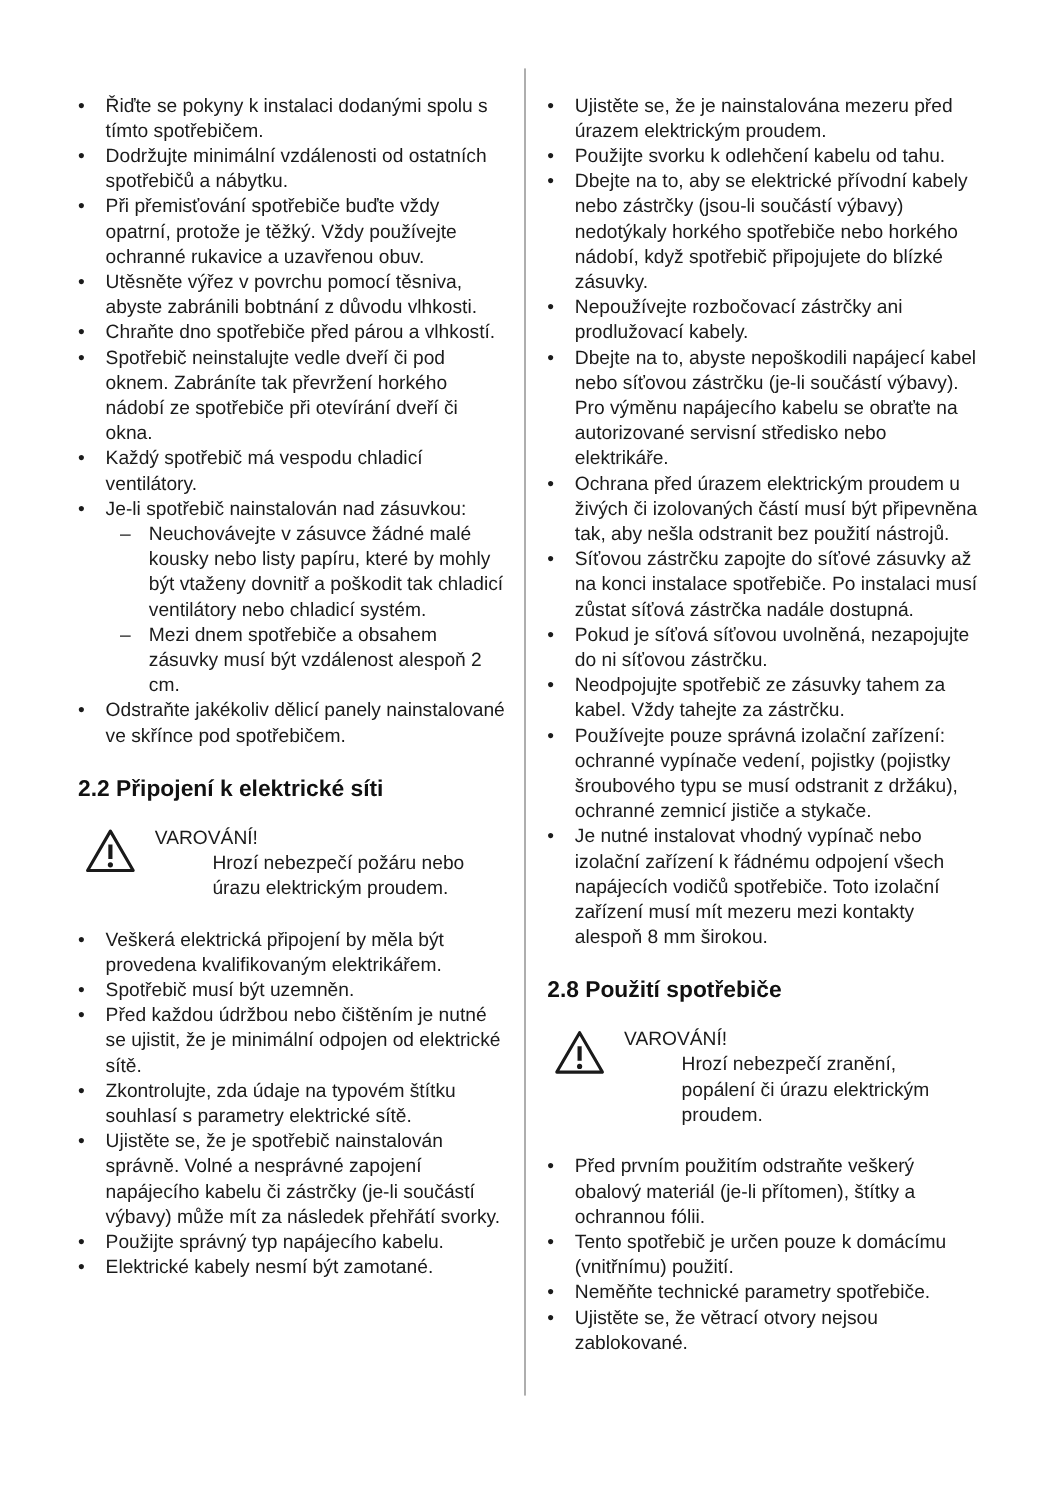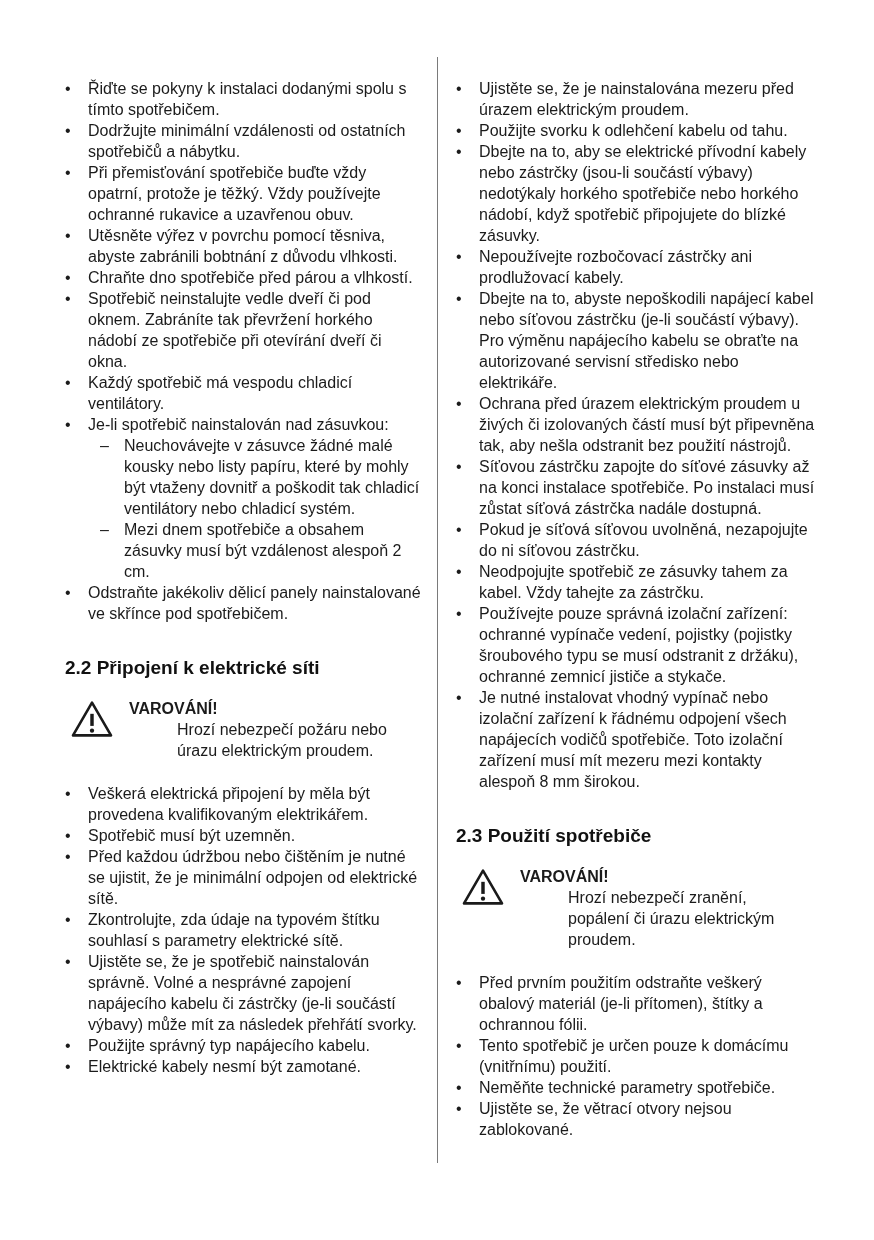--- a/index.html
+++ b/index.html
@@ -56,39 +56,39 @@
   .item.sub .marker {
     flex: 0 0 24px;
   }
   .item .text {
     flex: 1 1 auto;
   }
   h2.heading {
     font-size: 19px;
     line-height: 24px;
     font-weight: bold;
-    margin: 32px 0 18px 0;
+    margin: 22px 0 18px 0;
     color: #111111;
   }
   .warning {
     display: flex;
     align-items: flex-start;
     padding-left: 6px;
     margin: 0 0 22px 0;
   }
   .warn-icon {
     flex: 0 0 42px;
     margin-right: 16px;
     margin-top: 2px;
   }
   .warn-icon svg {
     display: block;
   }
   .warn-title {
-    font-weight: bold;
+    font-weight: normal;
   }
   .warn-body {
     max-width: 232px;
     margin-left: 48px;
   }
   .footer {
     position: absolute;
     top: 1244px;
     right: 66px;
     font-size: 16px;
@@ -230,21 +230,21 @@
         <span class="text">Neodpojujte spotřebič ze zásuvky tahem za kabel. Vždy tahejte za zástrčku.</span>
       </div>
       <div class="item bullet">
         <span class="marker">•</span>
         <span class="text">Používejte pouze správná izolační zařízení: ochranné vypínače vedení, pojistky (pojistky šroubového typu se musí odstranit z držáku), ochranné zemnicí jističe a stykače.</span>
       </div>
       <div class="item bullet">
         <span class="marker">•</span>
         <span class="text">Je nutné instalovat vhodný vypínač nebo izolační zařízení k řádnému odpojení všech napájecích vodičů spotřebiče. Toto izolační zařízení musí mít mezeru mezi kontakty alespoň 8 mm širokou.</span>
       </div>
-      <h2 class="heading">2.3 Použití spotřebiče</h2>
+      <h2 class="heading">2.8 Použití spotřebiče</h2>
       <div class="warning">
         <span class="warn-icon">
           <svg width="42" height="38" viewBox="0 0 48 44">
             <polygon points="24,3 46,41 2,41" fill="none" stroke="#1a1a1a" stroke-width="3" stroke-linejoin="round"></polygon>
             <line x1="24" y1="16" x2="24" y2="30" stroke="#1a1a1a" stroke-width="4"></line>
             <circle cx="24" cy="35.5" r="2.5" fill="#1a1a1a"></circle>
           </svg>
         </span>
         <div class="warn-text">
           <div class="warn-title">VAROVÁNÍ!</div>

